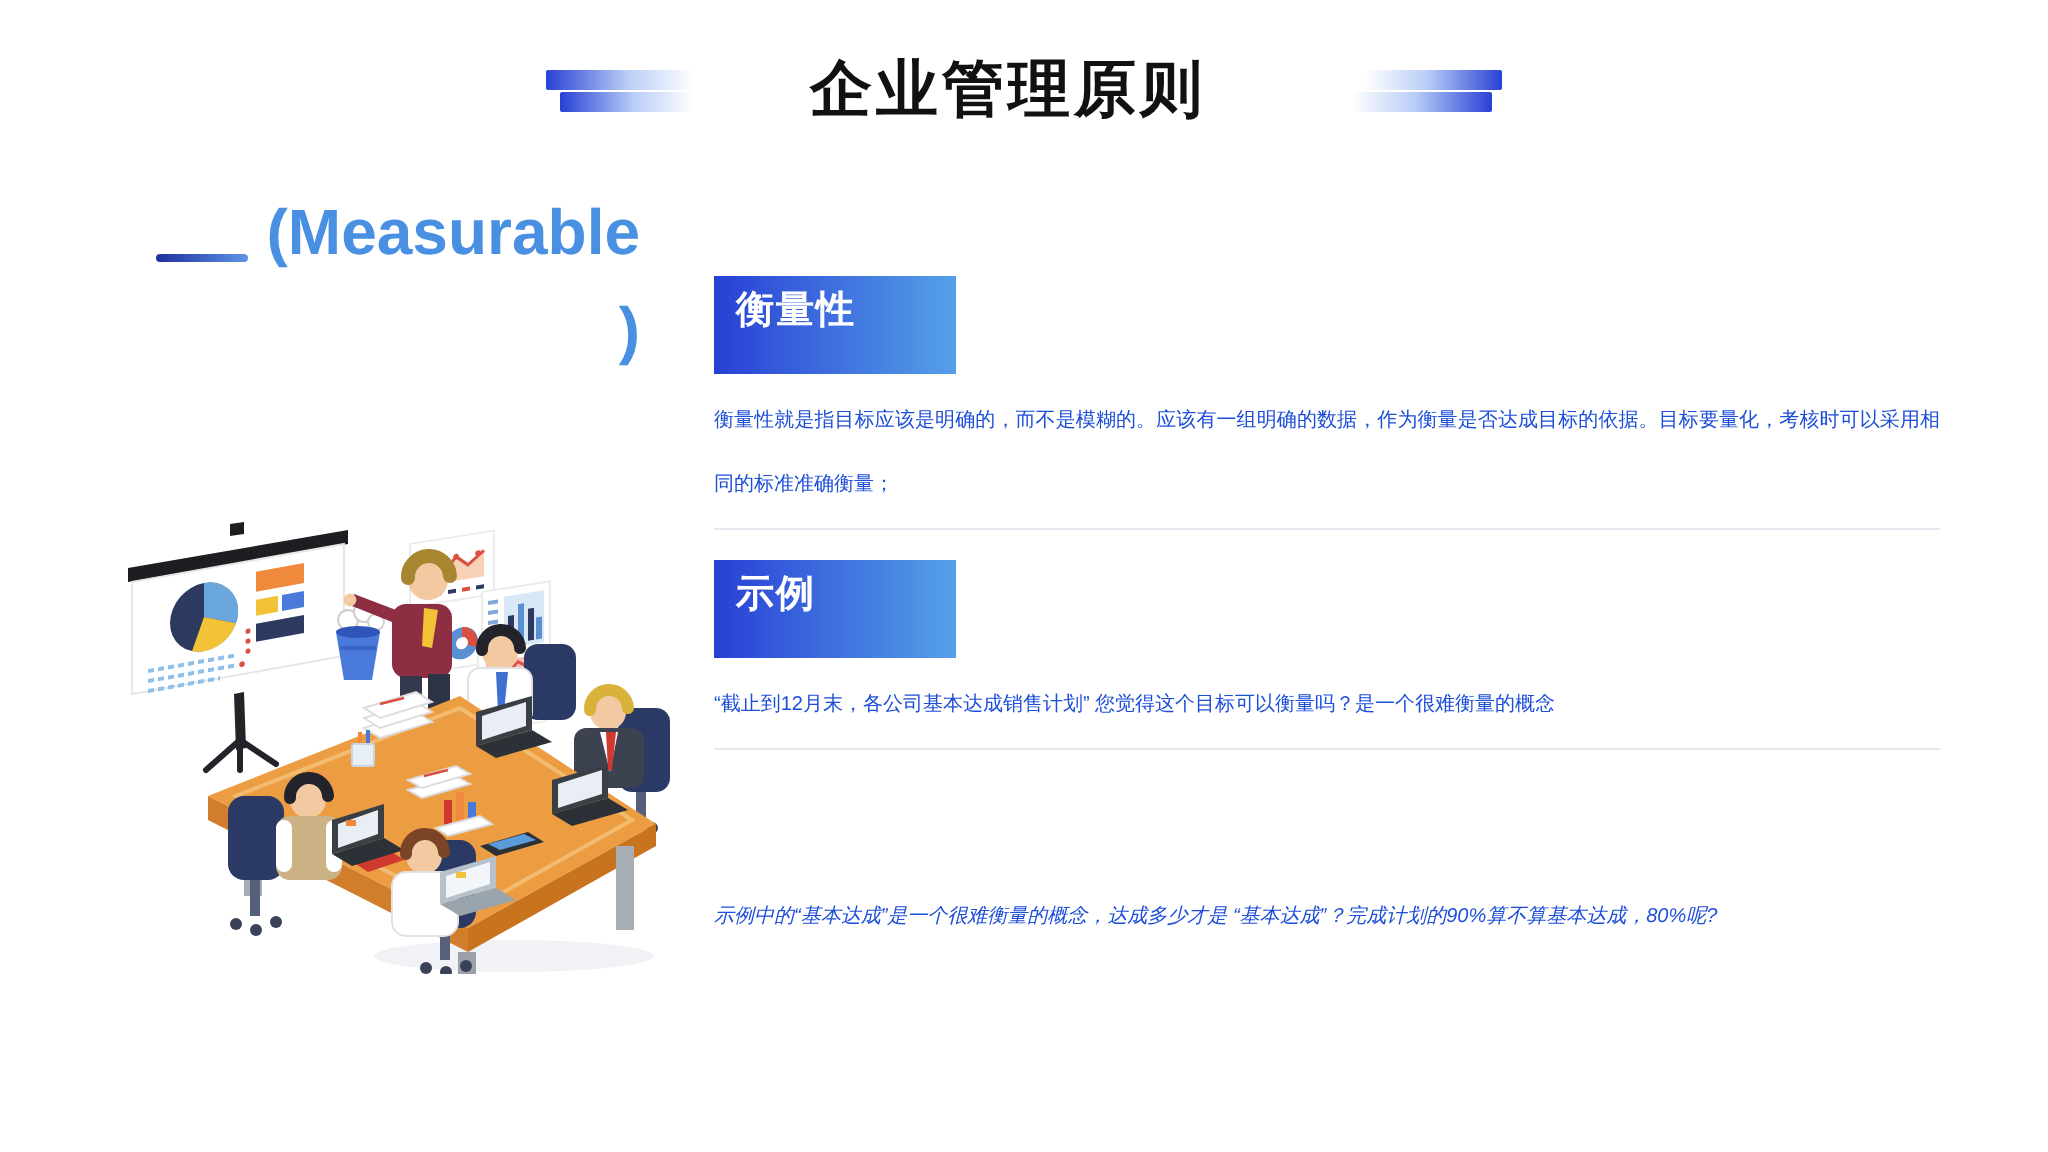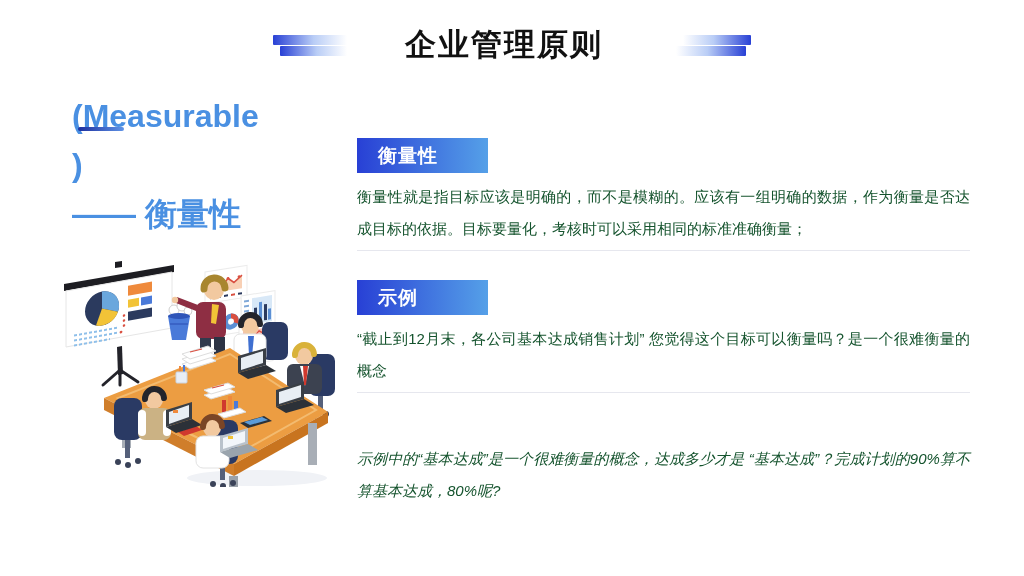--- a/index.html
+++ b/index.html
@@ -22,37 +22,37 @@
   .deco-left .b2{width:67px;height:10px;margin-left:8px;margin-top:1px;
     background:linear-gradient(90deg,var(--accent-dark,#2b49d6) 0%,#b9cdf6 55%,rgba(255,255,255,0) 100%);}
   .deco-right{left:676px;top:35px;}
   .deco-right .b1{width:68px;height:10px;margin-left:7px;
     background:linear-gradient(270deg,var(--accent-dark,#2b49d6) 0%,#b9cdf6 55%,rgba(255,255,255,0) 100%);}
   .deco-right .b2{width:70px;height:10px;margin-top:1px;
     background:linear-gradient(270deg,var(--accent-dark,#2b49d6) 0%,#b9cdf6 55%,rgba(255,255,255,0) 100%);}
   
   .left-heading{
     position:absolute;left:72px;top:92px;width:248px;
-    text-align:left;color:var(--heading-blue,#4a90e2);
+    text-align:right;color:var(--heading-blue,#4a90e2);
     font-size:32px;font-weight:bold;line-height:49px;
   }
   .left-heading .ln{white-space:nowrap;}
   .measurable-underline{
     position:absolute;left:78px;top:127px;width:46px;height:4px;border-radius:2px;
     background:linear-gradient(90deg,#1c2f9f 0%,#5f93e6 100%);
   }
   
   .section{position:absolute;left:357px;width:613px;}
   .section .sec-header{
-    width:110px;height:35px;line-height:35px;padding-left:21px;
+    width:110px;height:49px;line-height:35px;padding-left:11px;
     color:#ffffff;font-size:19px;font-weight:bold;letter-spacing:1px;
     background:linear-gradient(90deg,var(--accent-dark,#2840d5) 0%,var(--accent-light,#55a0e8) 100%);
   }
   .section .sec-body{
-    margin-top:8px;font-size:15px;line-height:32px;color:#14532d;
+    margin-top:8px;font-size:10px;line-height:32px;color:#1d4ed8;
     text-align:justify;
   }
   .section .sec-divider{border-top:1px solid #e6e7ee;margin-top:5px;}
   .sec-1{top:138px;}
   .sec-2{top:280px;}
   .sec-3{top:425px;}
   .sec-3 .sec-body{margin-top:18px;}
   
   .illustration{position:absolute;left:62px;top:252px;width:285px;height:235px;}
 </style>
@@ -67,21 +67,20 @@
     </span>
   <h1 class="page-title">企业管理原则</h1>
   <span class="deco deco-right">
       <i class="b1"></i>
       <i class="b2"></i>
     </span>
 
   <div class="left-heading">
     <div class="ln">(Measurable</div>
     <div class="ln">)</div>
-    <div class="ln">—— 衡量性</div>
   </div>
   <div class="measurable-underline"></div>
 
   <svg class="illustration" viewBox="0 0 285 235" aria-hidden="true">
 
     <ellipse cx="195" cy="226" rx="70" ry="8" fill="#f0f2f6"></ellipse>
 
     <g>
       <g transform="translate(143,20) skewY(-9)">
         <rect width="42" height="32" fill="#ffffff" stroke="#ececec"></rect>

